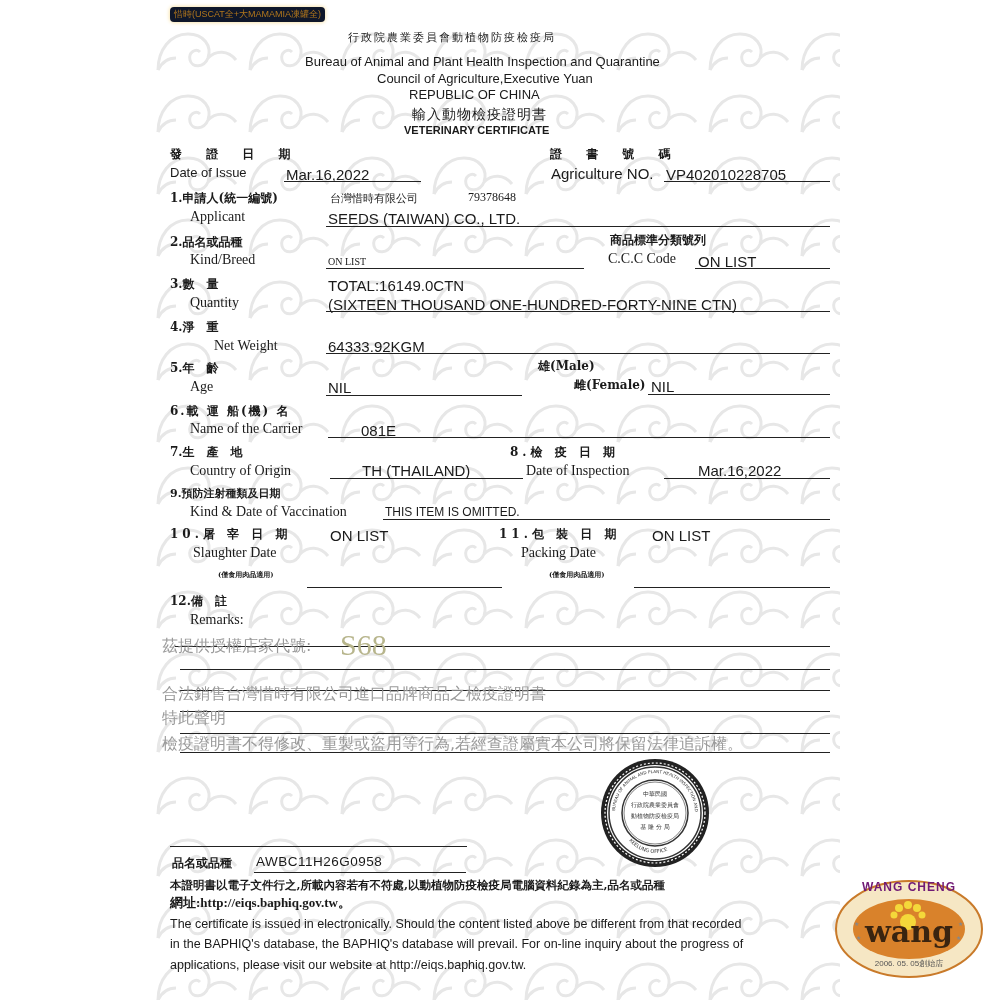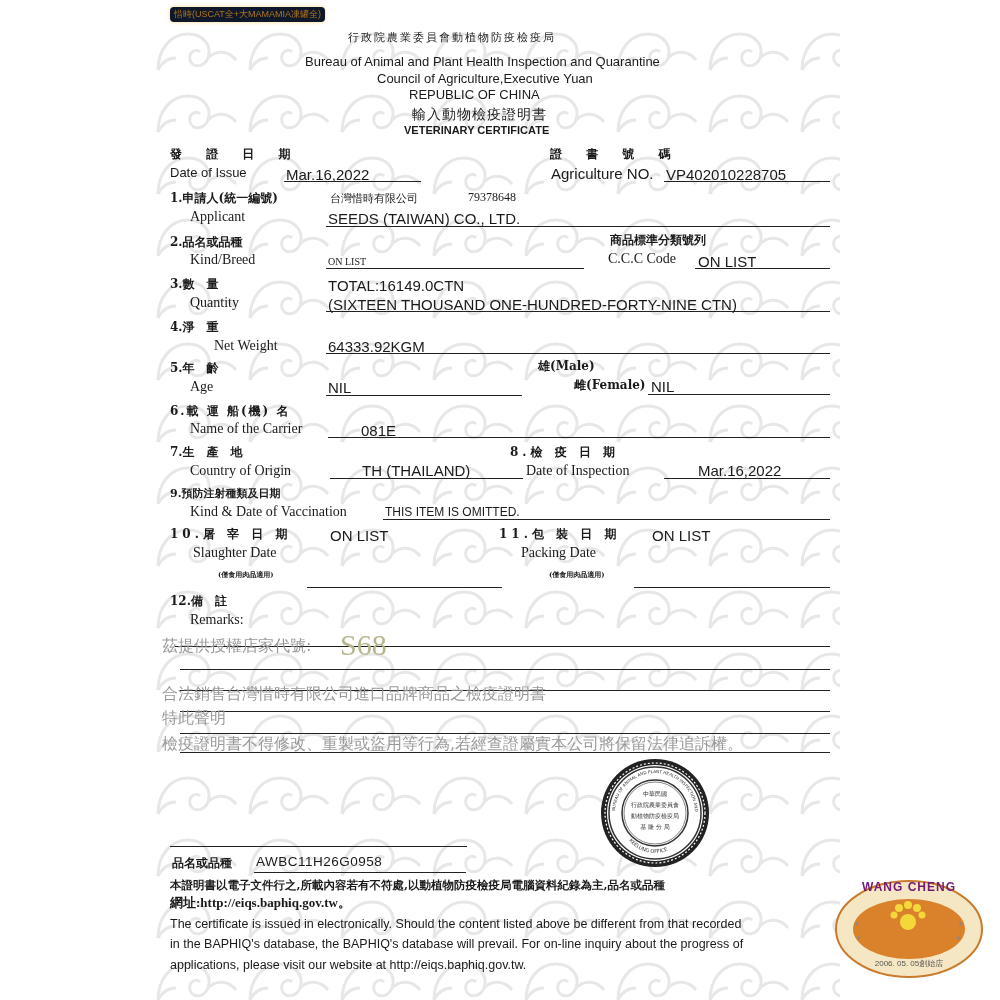--- a/index.html
+++ b/index.html
@@ -201,14 +201,15 @@
       <circle cx="74" cy="44" r="8"></circle>
     </g>
     <g fill="#888">
       <text x="20" y="48" font-size="6">★</text>
         <text x="124" y="48" font-size="6">★</text>
       <text x="22" y="62" font-size="6">★</text>
         <text x="122" y="62" font-size="6">★</text>
     </g>
   </svg>
   <div class="abs" style="left:0;top:2px;width:150px;text-align:center;font-size:12px;font-weight:bold;color:#701a75;letter-spacing:1px;">WANG CHENG</div>
+  <div class="abs" style="left:0;top:36px;width:150px;text-align:center;font-family:'DejaVu Serif',serif;font-weight:bold;font-size:30px;color:#3a2410;">wang</div>
   <div class="abs" style="left:0;top:80px;width:150px;text-align:center;font-size:8px;color:#555;">2006. 05. 05創始店</div>
 </div>
 
 </body></html>

